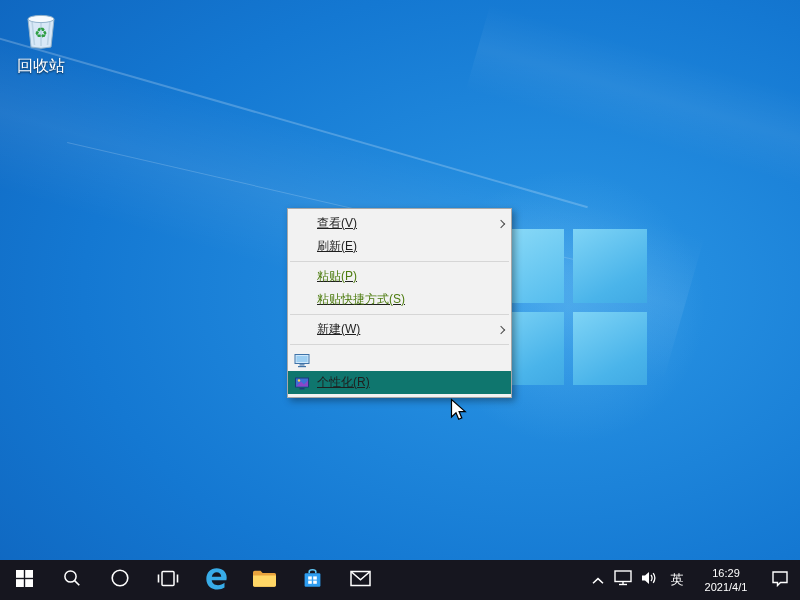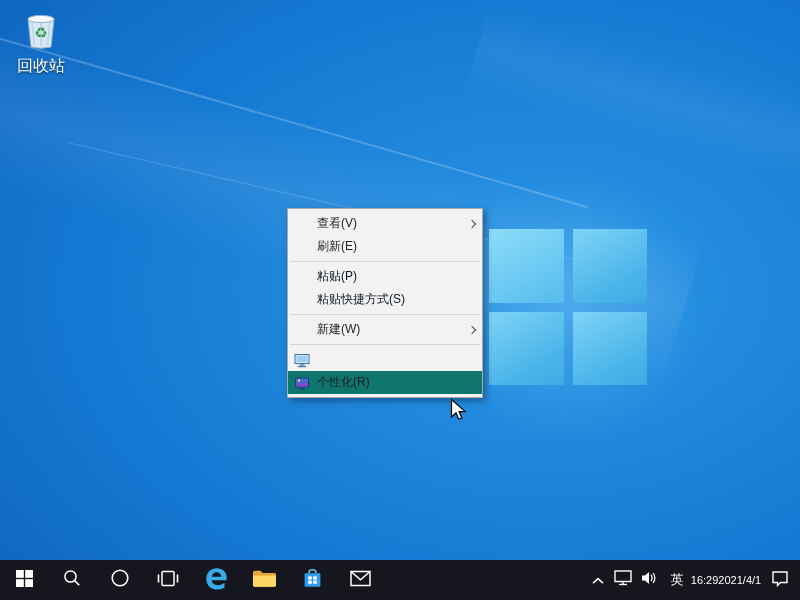--- a/index.html
+++ b/index.html
@@ -29,28 +29,28 @@
     background:radial-gradient(circle, rgba(140,210,250,0.28) 0%, rgba(140,210,250,0) 70%); }
   .win-pane { background:linear-gradient(150deg, #7fd4f6 0%, #4ab4ea 70%, #3fa9e4 100%); position:relative; }
   .win-pane.p1 { background:linear-gradient(150deg, #8edcf8 0%, #54bcee 100%); }
 
   
   .desktop-icon { position:absolute; left:12px; top:8px; width:58px; text-align:center; cursor:default; }
   .desktop-icon .icon-label { color:#fff; font-size:16px; margin-top:2px; text-shadow:0 1px 2px rgba(0,0,0,0.7); }
 
   
   .context-menu {
-    position:absolute; left:287px; top:208px; width:196px;
+    position:absolute; left:287px; top:208px; width:225px;
     background:#f2f2f2; border:1px solid #a8a8a8;
     box-shadow:3px 3px 7px rgba(0,0,0,0.35);
-    padding:3px 0; font-size:12px; color:#1f1f1f; z-index:10;
+    padding:3px 0; font-size:12px; color:#1f1f1f; z-index:10;text-decoration:underline;
   }
   .menu-item { display:flex; align-items:center; height:23px; padding:0 7px 0 6px; }
   .menu-item.highlighted { background:#0f766e; }
-  .menu-item.disabled .mi-label { color:#0f172a; }
+  .menu-item.disabled .mi-label { color:#4d7c0f; }
   .mi-icon { width:16px; height:16px; margin-right:7px; flex:0 0 16px; display:flex; align-items:center; justify-content:center; }
   .mi-label { flex:1; white-space:nowrap; }
   .mi-arrow { width:10px; display:flex; justify-content:flex-end; }
   .mi-arrow::before { content:""; width:5px; height:5px; border-top:1.4px solid #4a4a4a; border-right:1.4px solid #4a4a4a; transform:rotate(45deg); }
   .menu-sep { border-top:1px solid #d6d6d6; margin:3px 2px; height:0; }
 
   
   .cursor { position:absolute; left:450px; top:398px; z-index:20; pointer-events:none; }
 
   
@@ -59,21 +59,21 @@
     background:#16161f; display:flex; align-items:stretch; color:#fff;
   }
   .tb-left { display:flex; }
   .tb-btn { width:48px; display:flex; align-items:center; justify-content:center; }
   .tb-spacer { flex:1; }
   .tray { display:flex; align-items:center; }
   .tray-btn { height:40px; display:flex; align-items:center; justify-content:center; }
   .tray-chevron { width:24px; }
   .tray-ico { width:26px; }
   .tray-ime { width:30px; font-size:13px; }
-  .tray-clock { width:68px; flex-direction:row; font-size:11px; line-height:14px; text-align:center; }
+  .tray-clock { width:68px; flex-direction:column; font-size:11px; line-height:14px; text-align:center; }
   .tray-notif { width:40px; }
 </style>
 </head>
 <body>
 
 <div class="desktop">
   <div class="ray ray1"></div>
   <div class="ray ray2"></div>
   <div class="ray ray3"></div>
   <div class="ray ray4"></div>

